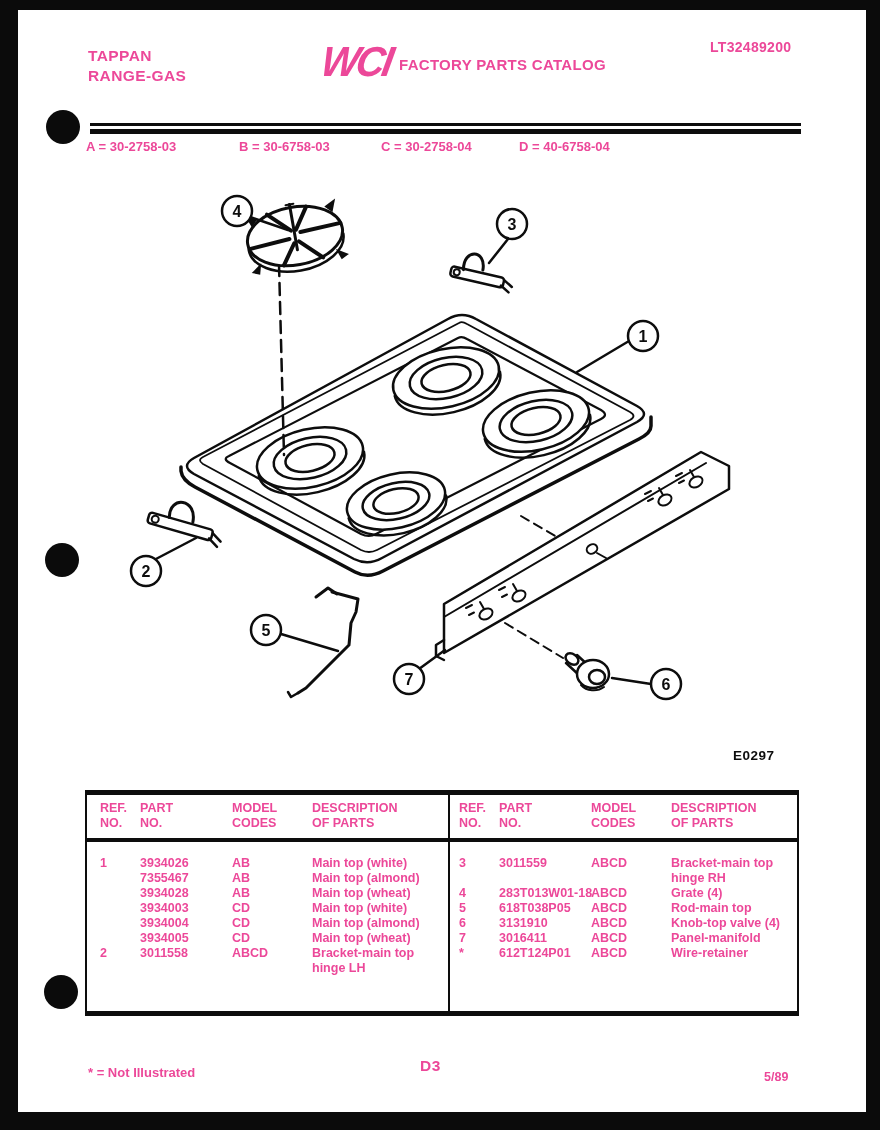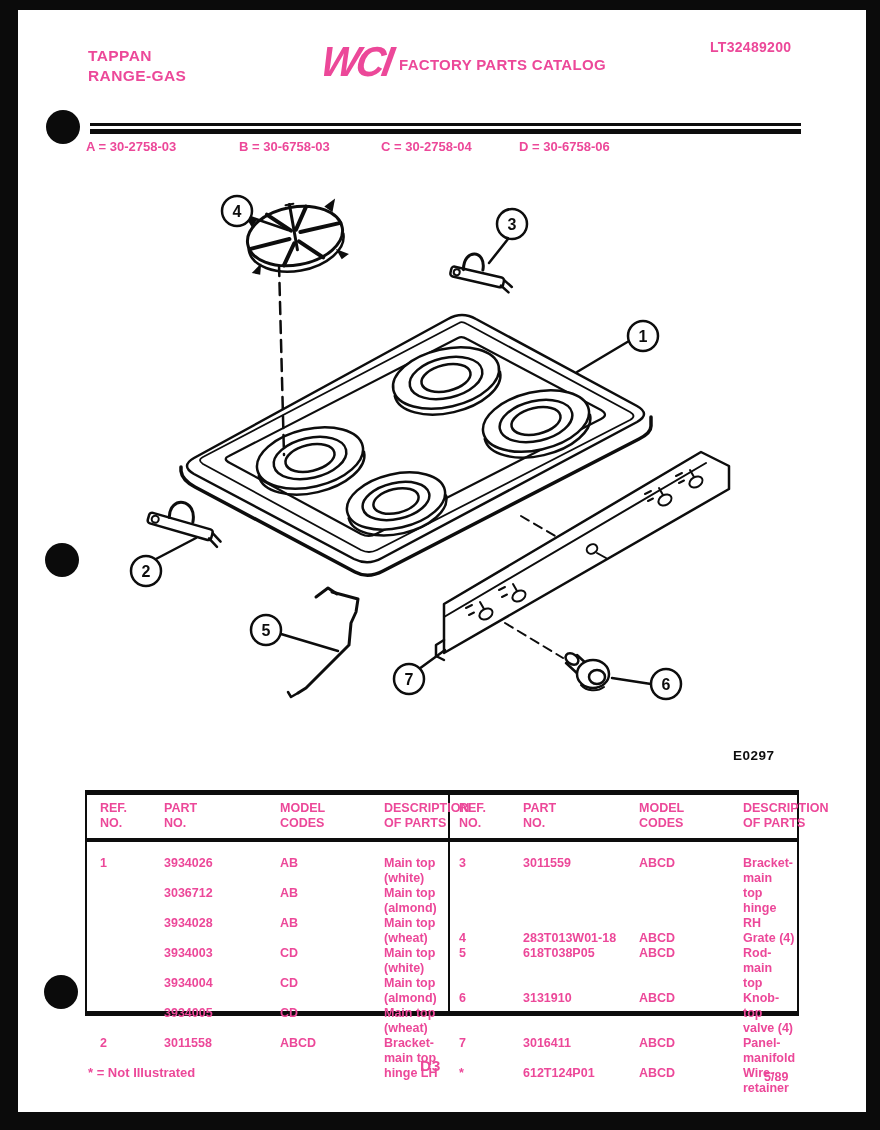--- a/index.html
+++ b/index.html
@@ -22,21 +22,21 @@
   
   #ptable{left:85px;top:790px;width:714px;height:226px;box-sizing:border-box;
           border-top:5px solid #0d0d0d;border-bottom:5px solid #0d0d0d;
           border-left:2px solid #0d0d0d;border-right:2px solid #0d0d0d;
           font-size:12.5px;font-weight:bold;line-height:15px;}
   .tdivider{left:361px;top:0;bottom:0;width:2px;}
   .tsep{left:0;right:0;top:43px;height:4px;}
   .thalf{top:0;bottom:0;}
   .thL{left:0;width:361px;}
   .thR{left:363px;width:347px;}
-  .phead,.prow{display:grid;grid-template-columns:40px 92px 80px 1fr;gap:24px;}
+  .phead,.prow{display:grid;grid-template-columns:40px 92px 80px 1fr;}
   .thalf .inner{padding:6px 2px 0 13px;}
   .thR .inner{padding-left:9px;}
   .rows{margin-top:25px;}
   .c{white-space:normal;}
   .part{white-space:nowrap;}
   
   .note{left:88px;top:1065px;font-size:13px;font-weight:bold;}
   .pageid{left:420px;top:1057px;font-size:15.5px;font-weight:bold;letter-spacing:.5px;}
   .datecode{left:764px;top:1070px;font-size:12.5px;font-weight:bold;}
   svg text{font-family:"Liberation Sans",sans-serif;font-weight:bold;}
@@ -57,21 +57,21 @@
   </div>
   <div class="abs logo">WCI</div>
   <div class="abs cattitle">FACTORY PARTS CATALOG</div>
   <div class="abs pubnum">LT32489200</div>
   <div class="abs rule1 ink"></div>
   <div class="abs rule2 ink"></div>
   <div class="abs modelrow">
     <span class="mc0">A = 30-2758-03</span>
     <span class="mc1">B = 30-6758-03</span>
     <span class="mc2">C = 30-2758-04</span>
-    <span class="mc3">D = 30-6758-06</span>
+    <span class="mc3">D = 40-6758-04</span>
   </div>
 
   <svg class="abs" style="left:0;top:0;" width="880" height="1130" viewBox="0 0 880 1130">
     <g stroke="#0d0d0d" fill="none" stroke-width="2.5" stroke-linecap="round" stroke-linejoin="round">
 
       <g>
         <path fill="#ffffff" d="M448 319 Q462 311 476 319 L637 406 Q651 414 637 422 L382 558 Q368 566 354 559 L194 474 Q180 466 194 458 Z"></path>
         <path stroke-width="3.5" d="M651 417 L651 426 Q651 433 639 439 L383 571 Q368 579 355 572 L195 487 Q182 480 181 471 L181 467"></path>
         <path stroke-width="1.8" d="M459 323 Q462 321 467 324 L630 412 Q637 416 630 420 L377 550 Q369 554 361 550 L203 464 Q197 460 203 457 Z"></path>
         <path stroke-width="2.2" d="M458 338 Q462 336 467 339 L601 410 Q609 415 601 419 L376 534 Q369 538 361 534 L230 463 Q222 459 229 456 Z"></path>
@@ -251,21 +251,21 @@
 
             <div class="prow">
               <div class="c">1</div>
               <div class="c part">3934026</div>
               <div class="c">AB</div>
               <div class="c">Main top (white)</div>
             </div>
 
             <div class="prow">
               <div class="c"></div>
-              <div class="c part">3036712</div>
+              <div class="c part">7355467</div>
               <div class="c">AB</div>
               <div class="c">Main top (almond)</div>
             </div>
 
             <div class="prow">
               <div class="c"></div>
               <div class="c part">3934028</div>
               <div class="c">AB</div>
               <div class="c">Main top (wheat)</div>
             </div>

